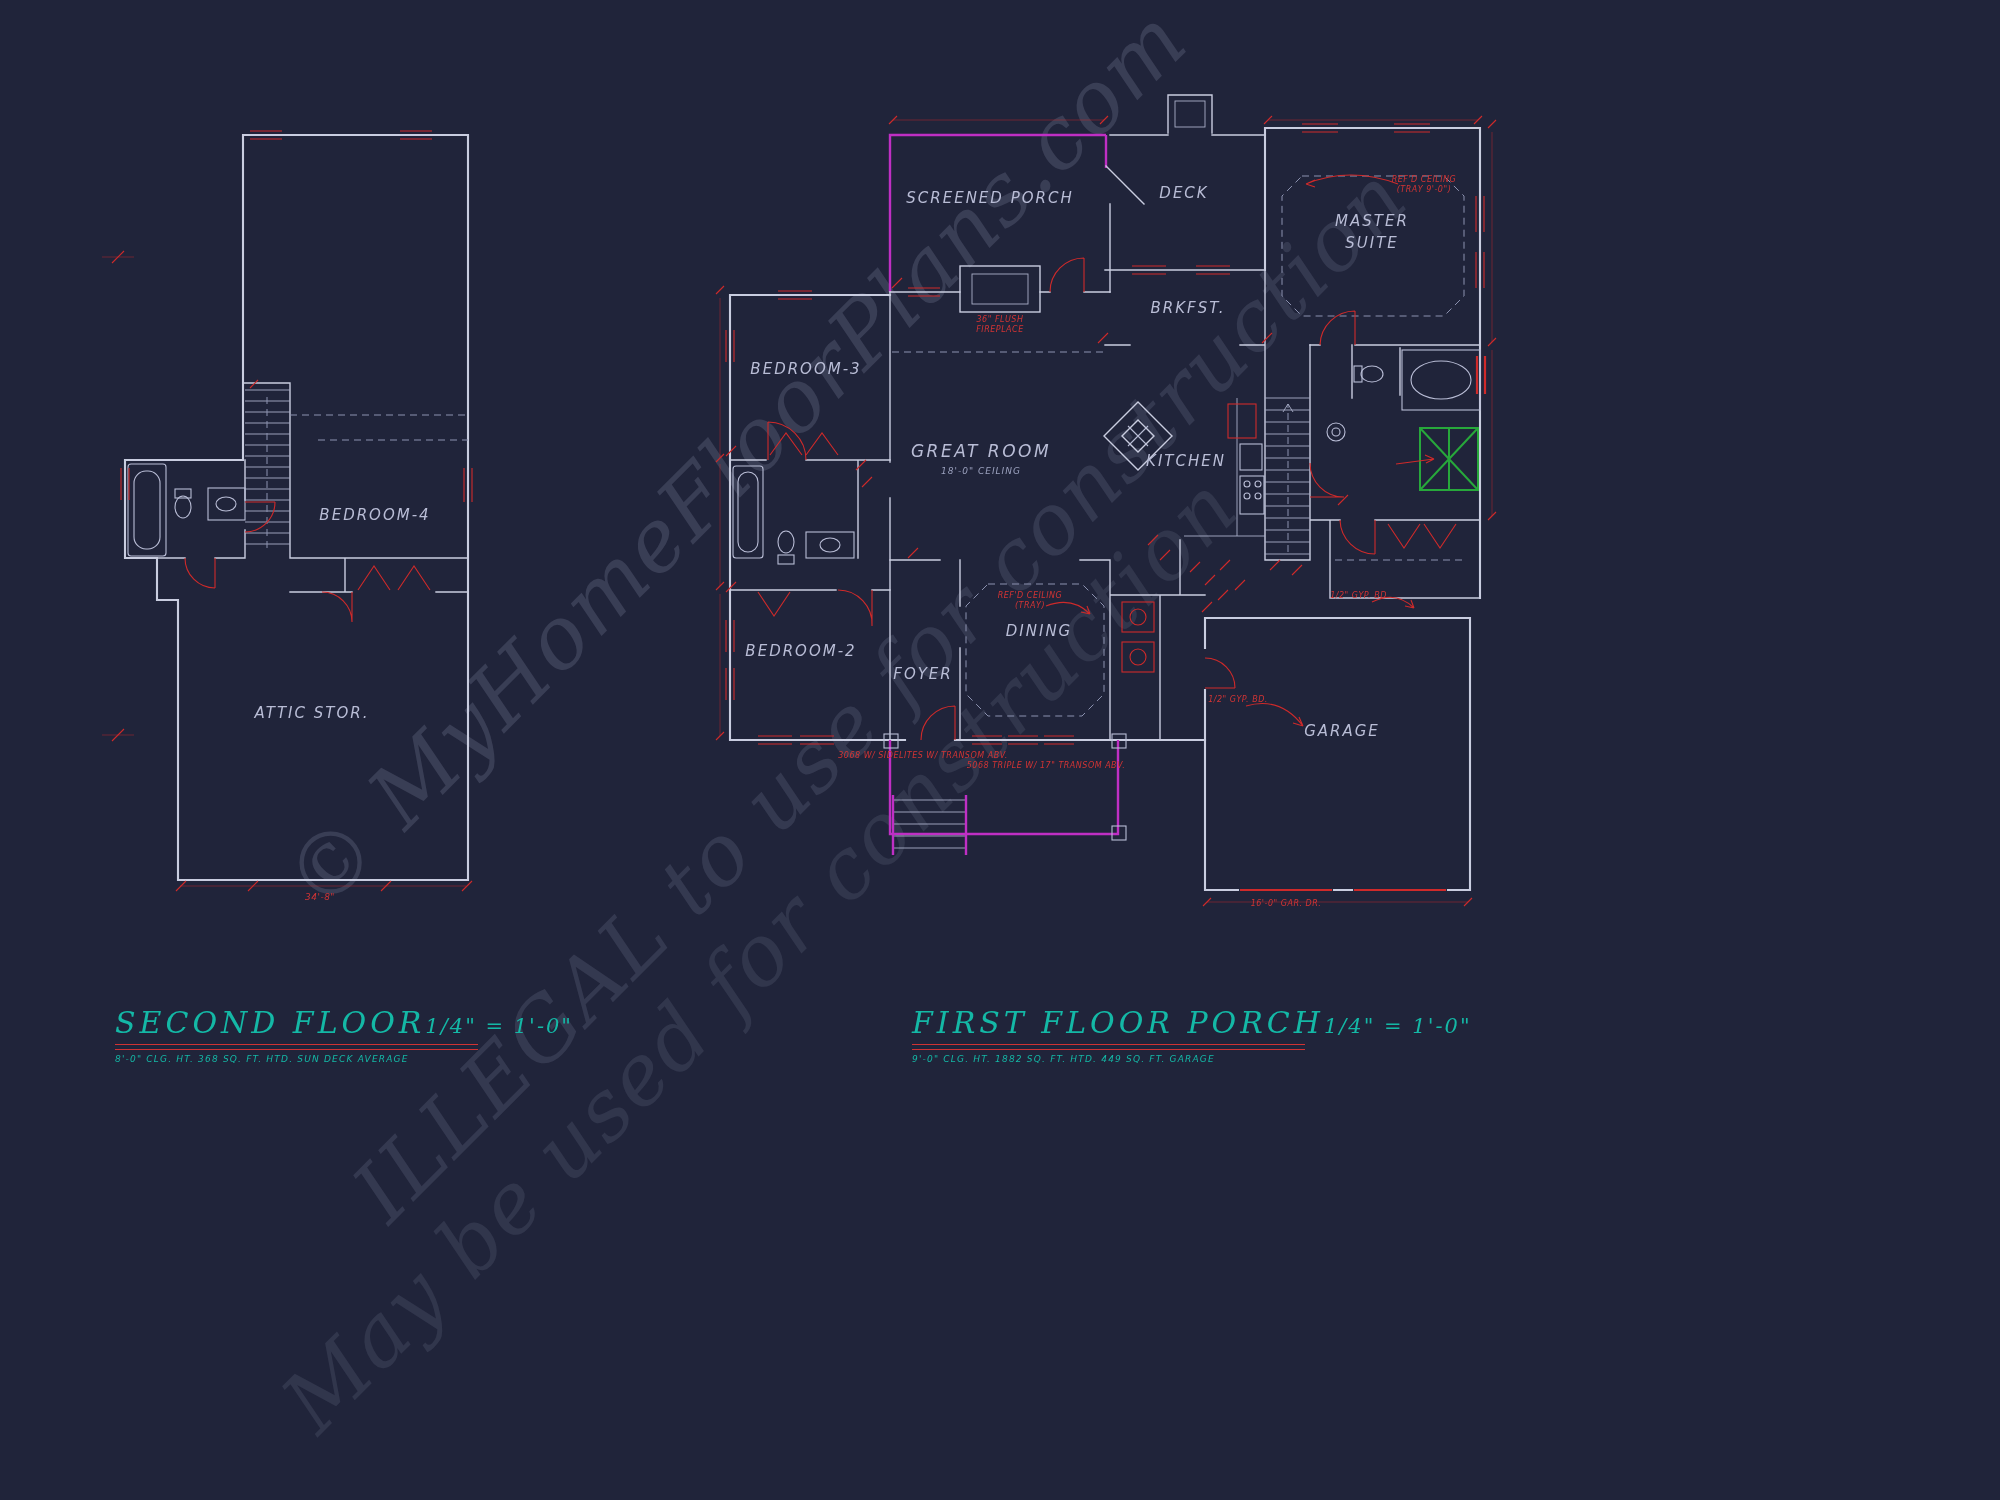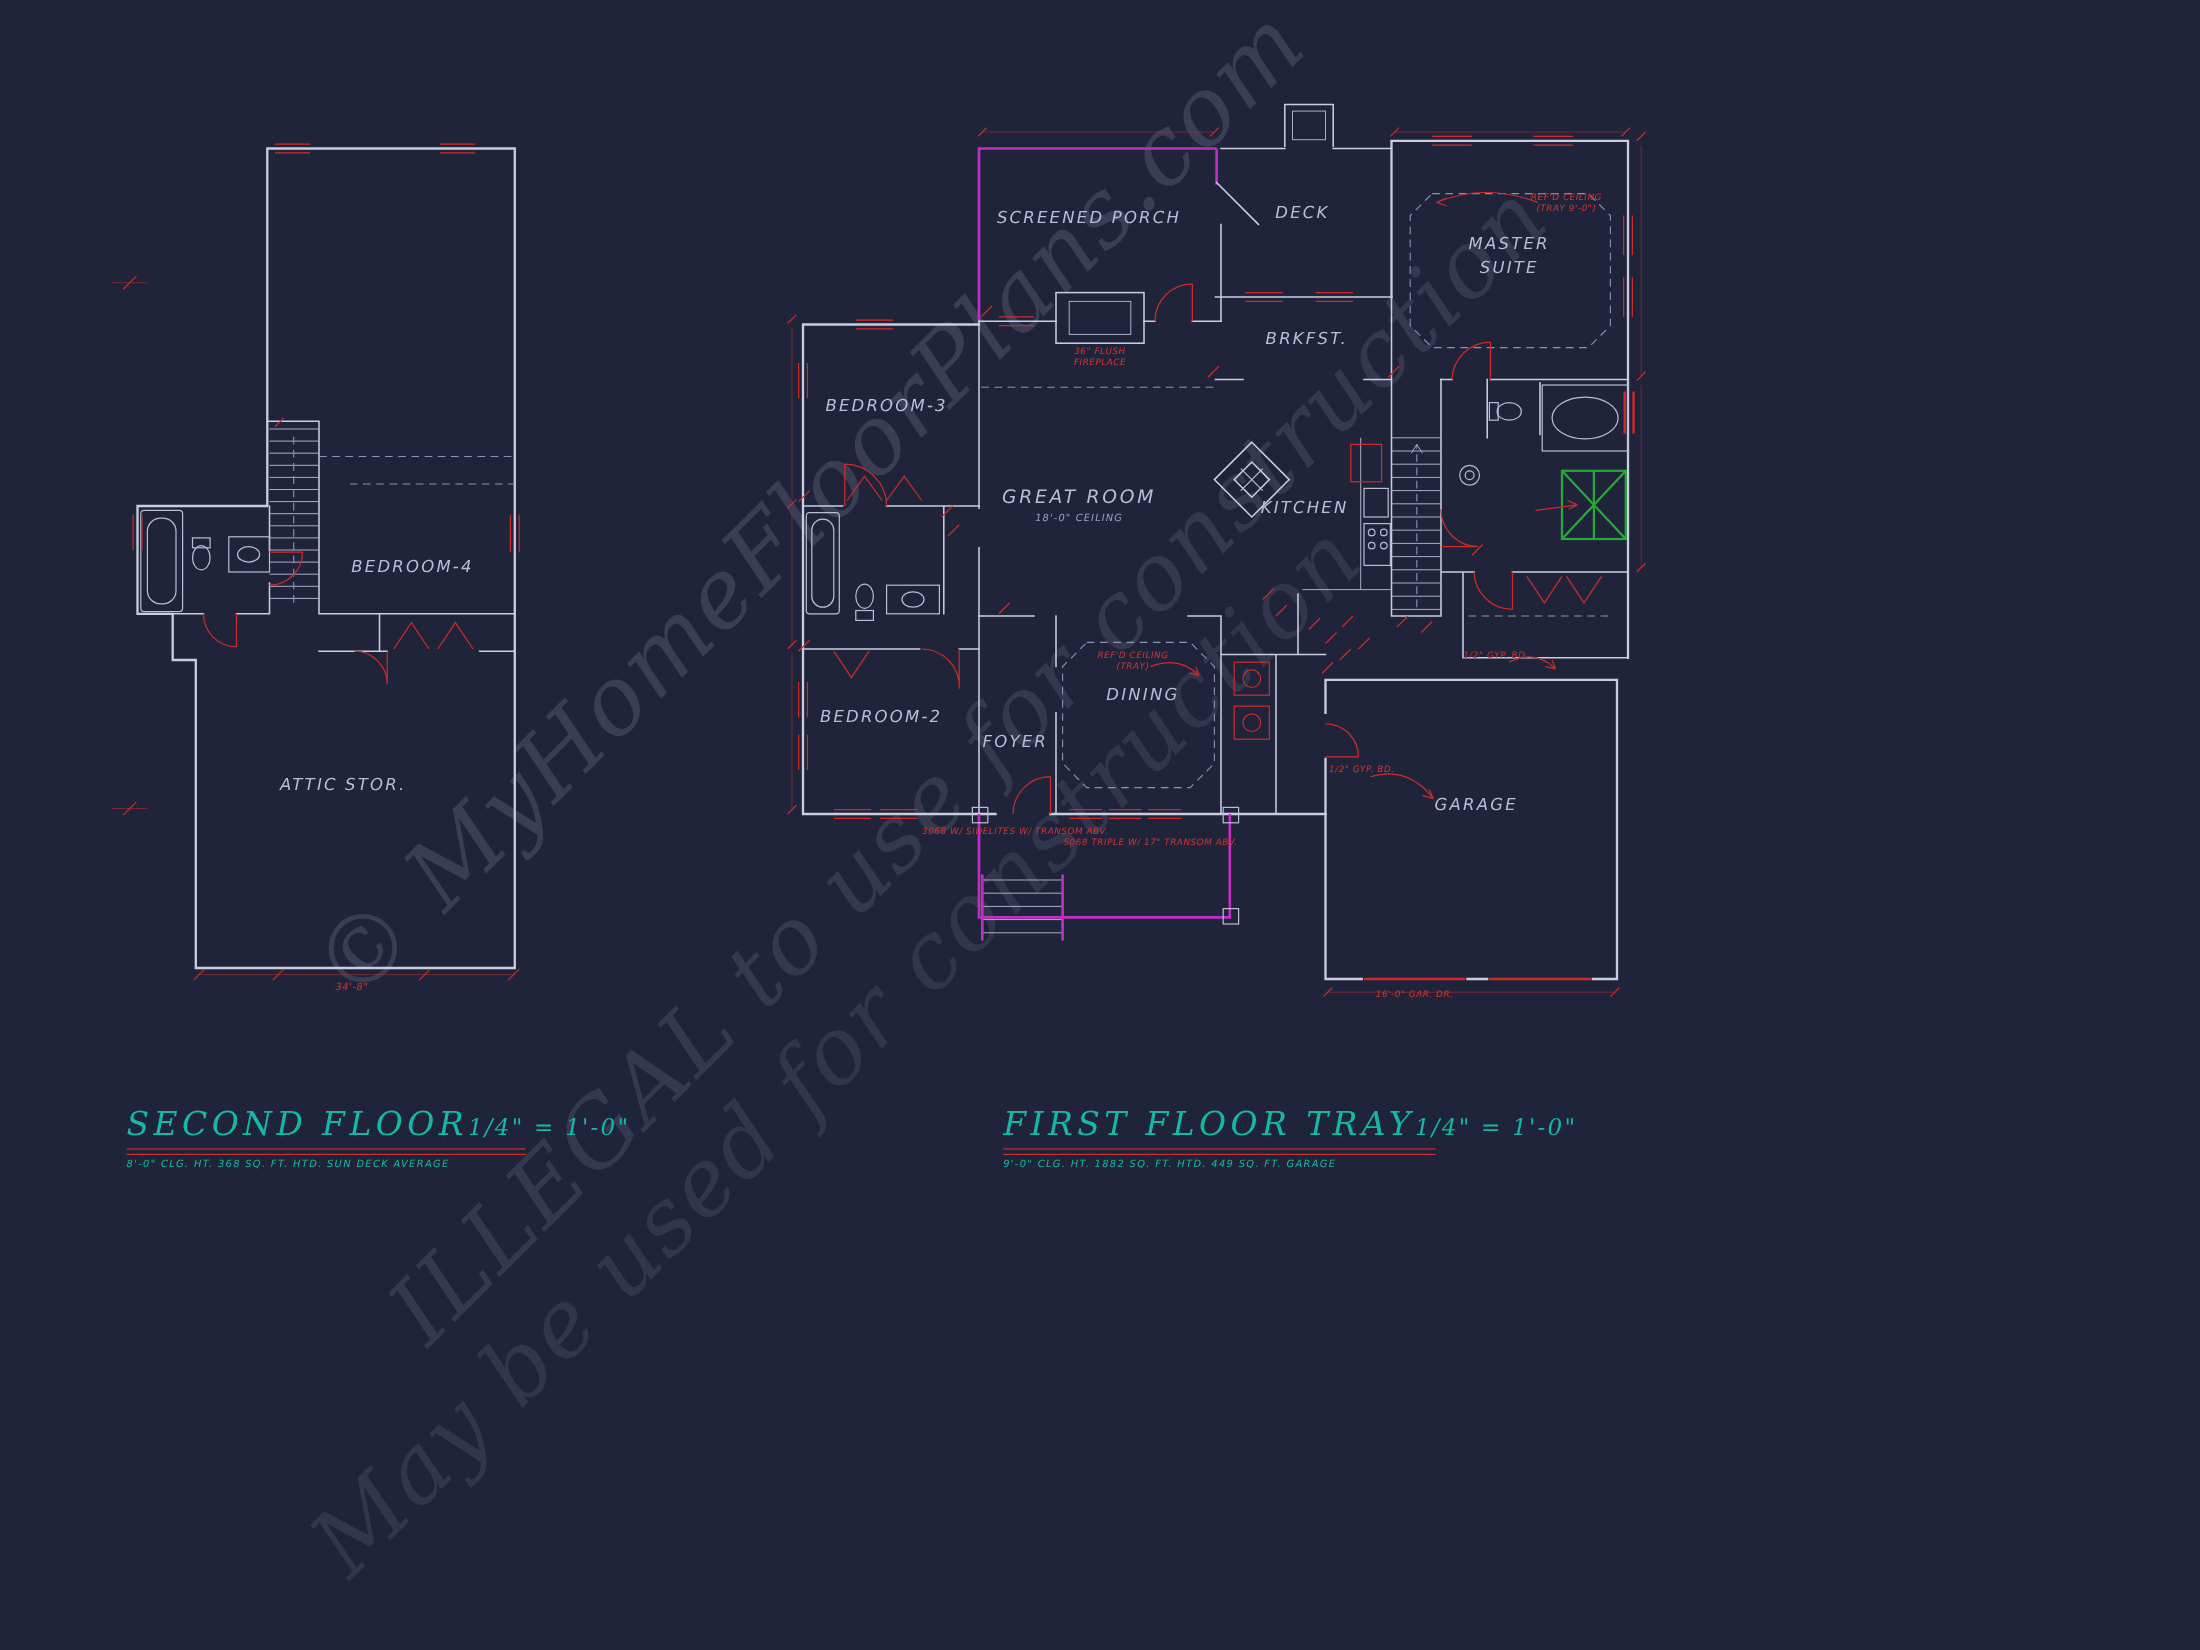--- a/index.html
+++ b/index.html
@@ -257,20 +257,20 @@
     <div class="tb-row">
       <span class="tb-title">SECOND FLOOR</span>
       <span class="tb-scale">1/4" = 1'-0"</span>
     </div>
     <div class="tb-rule"></div>
     <div class="tb-note">8'-0" CLG. HT.    368 SQ. FT. HTD.    SUN DECK AVERAGE</div>
   </div>
 
   <div class="title-block" style="left:912px;top:1005px;width:393px;">
     <div class="tb-row">
-      <span class="tb-title">FIRST FLOOR TRAY</span>
+      <span class="tb-title">FIRST FLOOR PORCH</span>
       <span class="tb-scale">1/4" = 1'-0"</span>
     </div>
     <div class="tb-rule"></div>
     <div class="tb-note">9'-0" CLG. HT.    1882 SQ. FT. HTD.    449 SQ. FT. GARAGE</div>
   </div>
 
 </div>
 
 </body></html>

